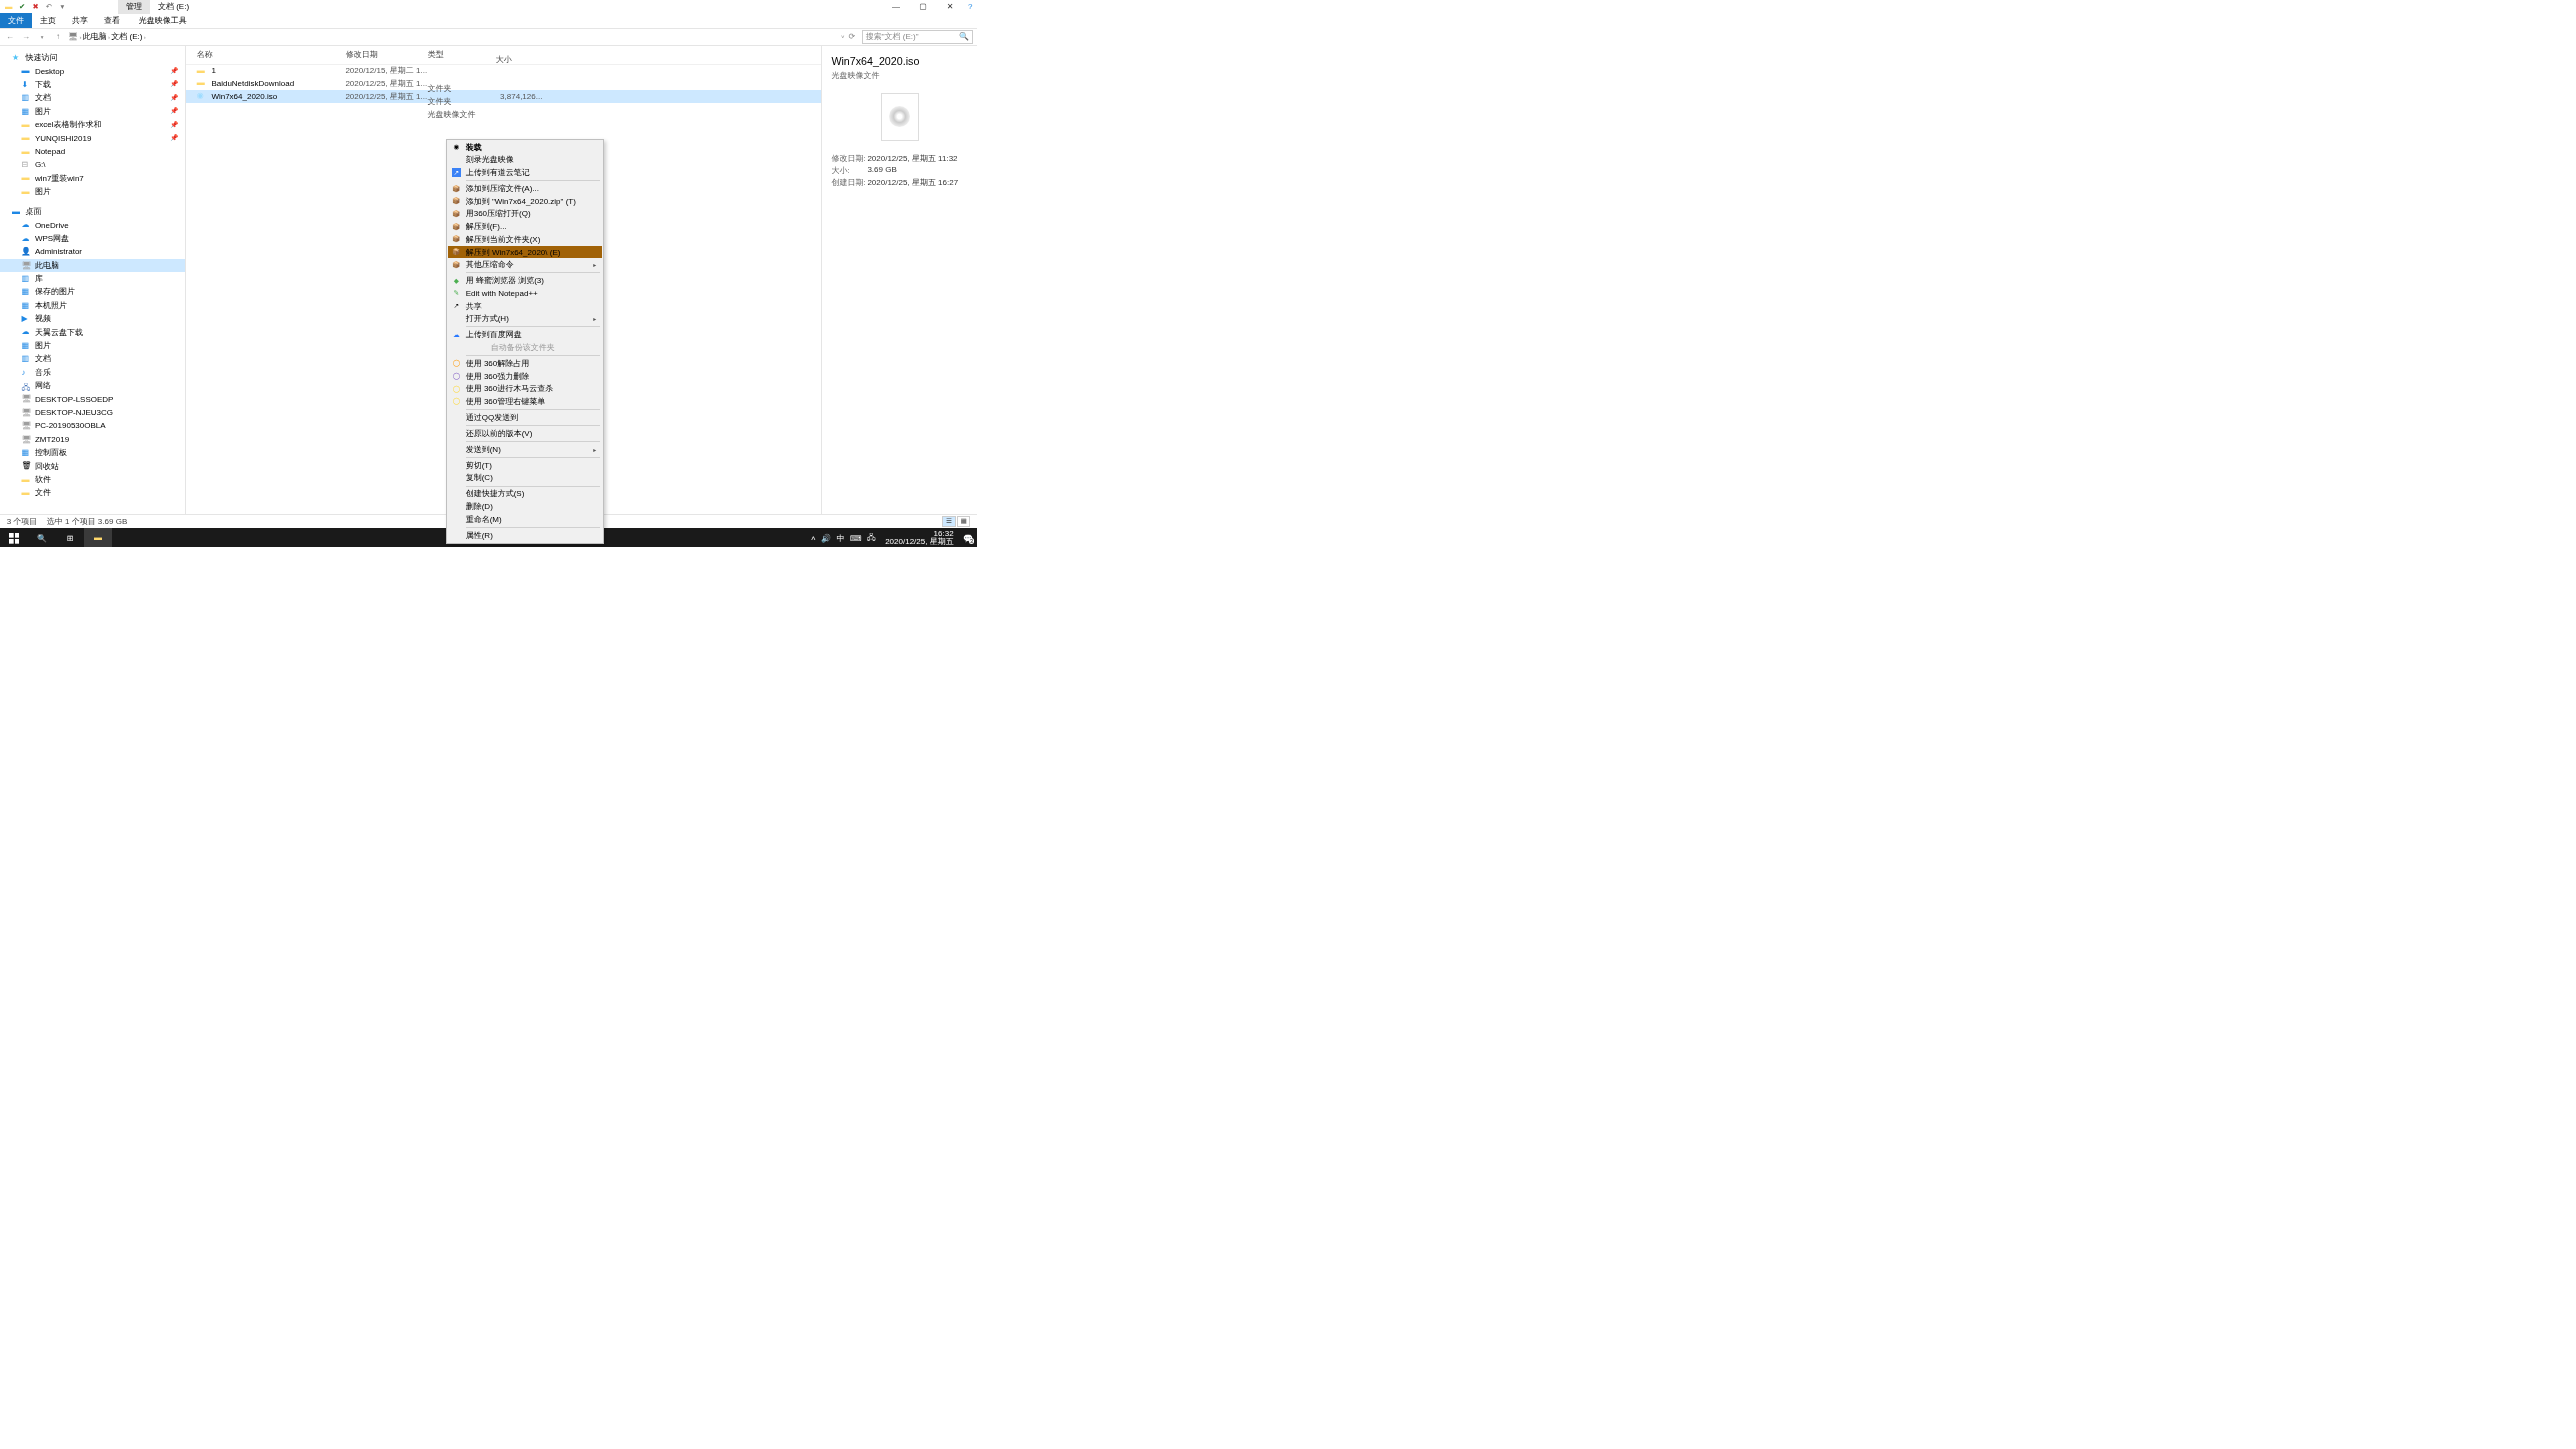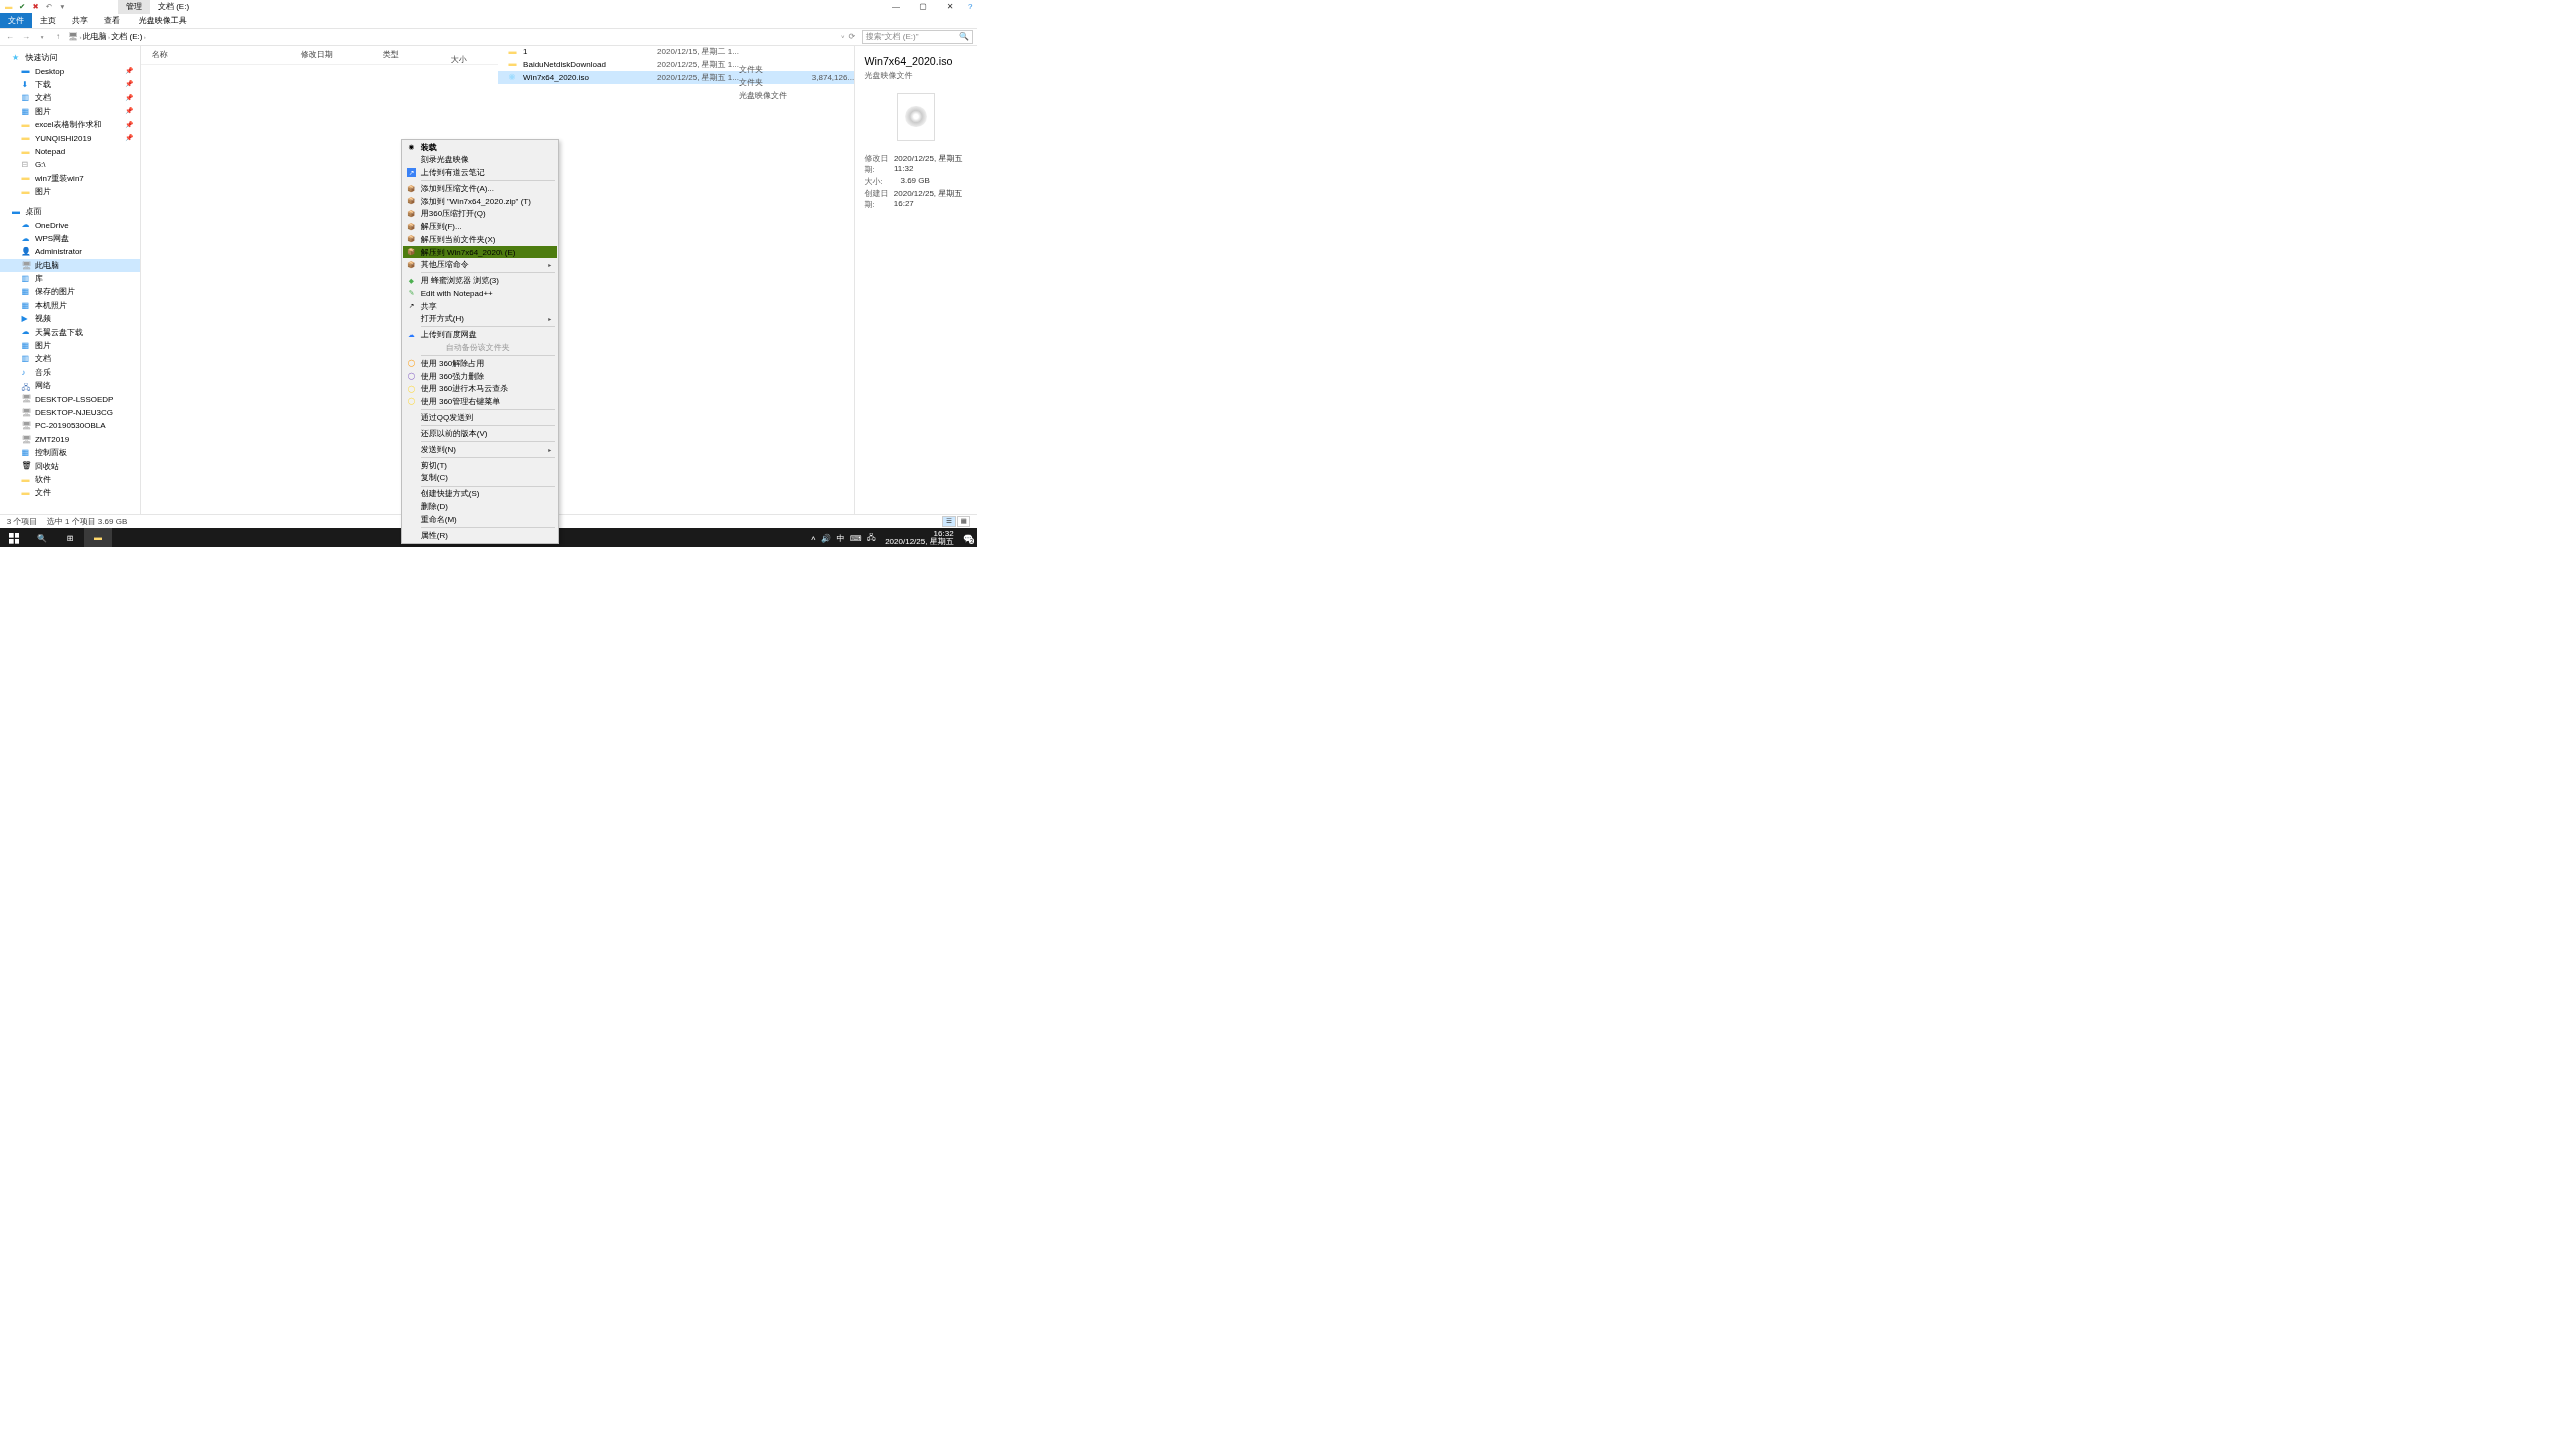--- a/index.html
+++ b/index.html
@@ -26,21 +26,21 @@
 .nav-item.d2{padding-left:21.5px;}
 .nav-item.sel{background:#cde8ff;}
 .nav-ico{width:9.4px;height:9.4px;display:inline-block;}
 .nav-pin{margin-left:auto;margin-right:6.7px;color:#888;font-size:6.7px;}
 .ico-star{color:#4fc3f7;}
 .ico-fold{color:#ffd86b;}
 .ico-blue{color:#1e88e5;}
 .ico-disk{color:#9e9e9e;}
 .ico-net{color:#3f6fb5;}
 .nav-sp{height:6.7px;}
-.content{flex:1;display:flex;position:relative;}
+.content{flex:1;display:flex;flex-direction:column;position:relative;}
 .cols{display:flex;height:19px;align-items:center;border-bottom:0.7px solid #f0f0f0;padding-left:10.7px;color:#444;}
 .c-name{width:149px;}
 .c-date{width:82px;}
 .c-type{width:68px;}
 .c-size{width:47px;margin-top:9px;}
 .rows{}
 .row{display:flex;height:12.7px;align-items:center;padding-left:10.7px;}
 .row.sel{background:#cde8ff;}
 .r-ico{width:10.7px;height:10.7px;margin-right:4px;color:#ffd86b;}
 .r-ico.file{color:#9edcff;}
@@ -51,21 +51,21 @@
 .details{width:156px;border-left:0.7px solid #e5e5e5;padding:9.4px;}
 .d-title{font-size:10.7px;margin-bottom:2.7px;}
 .d-sub{color:#666;margin-bottom:6.7px;}
 .d-thumb{width:38px;height:48px;border:0.7px solid #ddd;margin:12px auto;display:flex;align-items:center;justify-content:center;}
 .disc{width:21.5px;height:21.5px;border-radius:50%;background:radial-gradient(circle,#fff 15%,#ccc 40%,#eee 70%);}
 .d-row{display:flex;margin-top:1.3px;}
 .d-lab{width:36px;color:#666;}
 .d-val{color:#333;}
 .ctx{position:absolute;left:260px;top:93px;width:158px;background:#f0f0f0;border:0.7px solid #bfbfbf;box-shadow:2px 2px 4px rgba(0,0,0,.2);padding:1.3px;z-index:100;}
 .ctx-item{display:flex;align-items:center;height:12.7px;padding:0 5.4px 0 17.4px;position:relative;}
-.ctx-item.hov{background:#4d7c0f;}
+.ctx-item.hov{background:#a16207;}
 .ctx-item.dis{color:#999;margin-left:25px;}
 .ctx-ico{position:absolute;left:3.4px;width:9.4px;height:9.4px;display:flex;align-items:center;justify-content:center;font-size:6.7px;}
 .ctx-sep{height:0.7px;background:#d0d0d0;margin:1.3px 1.3px 1.3px 17.4px;}
 .ctx-arrow{margin-left:auto;font-size:6px;color:#555;}
 .status{height:14.8px;border-top:0.7px solid #e5e5e5;display:flex;align-items:center;padding:0 6.7px;gap:9.4px;color:#444;}
 .view-btns{margin-left:auto;display:flex;gap:1.3px;}
 .vb{width:13.4px;height:10.7px;border:0.7px solid #ccc;display:flex;align-items:center;justify-content:center;font-size:6.7px;}
 .vb.act{background:#cde8ff;}
 .taskbar{height:20px;background:#1a1a1a;display:flex;align-items:center;}
 .tb-btn{width:28px;height:20px;display:flex;align-items:center;justify-content:center;color:#fff;}

